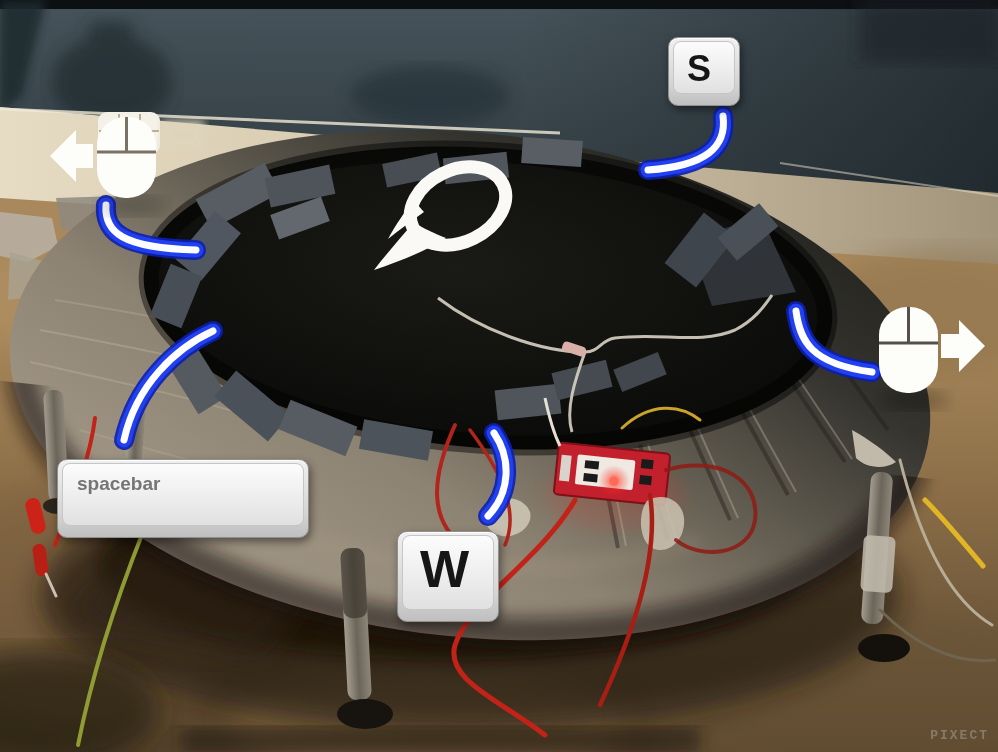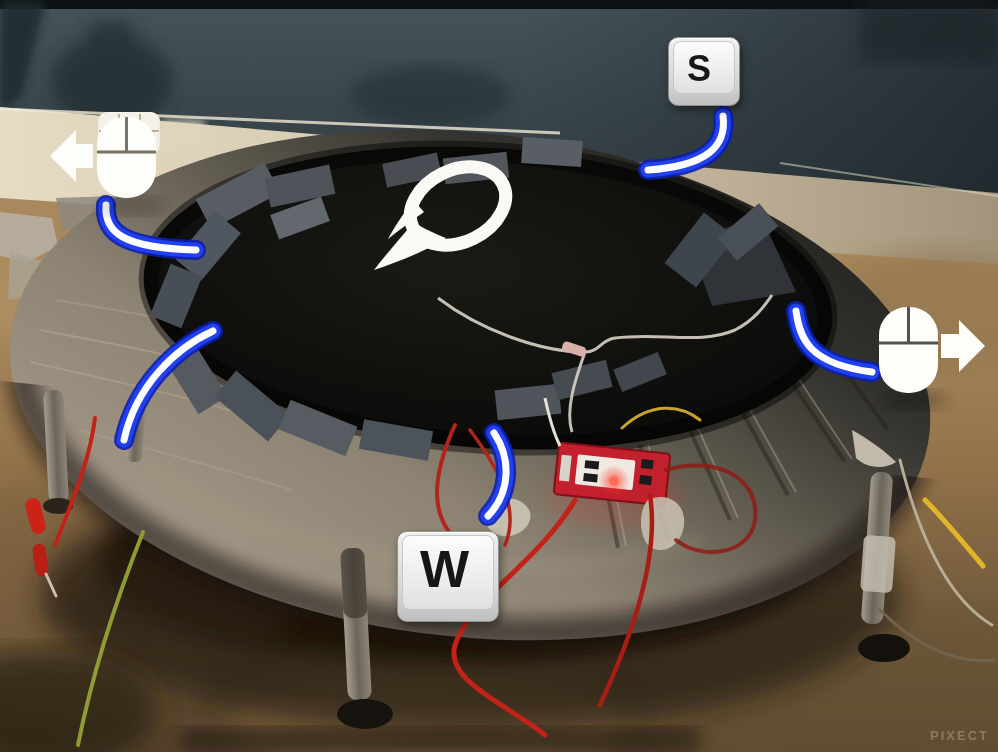--- a/index.html
+++ b/index.html
@@ -28,20 +28,21 @@
   #key-s .keycap-letter{font-size:36px;padding:9px 0 0 13px;}
   #key-w{left:397px;top:531px;width:100px;height:89px;}
   #key-w .keycap-letter{font-size:52px;padding:7px 0 0 17px;}
   #key-spacebar{left:57px;top:459px;width:250px;height:77px;}
   #key-spacebar .keycap-letter{font-size:19px;color:#757575;padding:10px 0 0 14px;}
   
   #watermark{
     position:absolute;right:9px;bottom:9px;
     color:#8d8472;font-size:13px;font-weight:bold;letter-spacing:2px;
     opacity:.85;
+    font-family:Liberation Mono, monospace;
   }
 </style>
 </head>
 <body>
 
 <div id="stage">
 
 <svg id="scene" viewBox="0 0 998 752">
   <defs>
     <linearGradient id="wallG" x1="0" y1="0" x2="0" y2="1">
@@ -328,16 +329,21 @@
     <span class="keycap-letter">S</span>
   </div>
 </div>
 
 <div class="keycap" id="key-w">
   <div class="keycap-face">
     <span class="keycap-letter">W</span>
   </div>
 </div>
 
+<div class="keycap" id="key-spacebar">
+  <div class="keycap-face">
+    <span class="keycap-letter">spacebar</span>
+  </div>
+</div>
 
 <div id="watermark">PIXECT</div>
 
 </div>
 
 </body></html>

